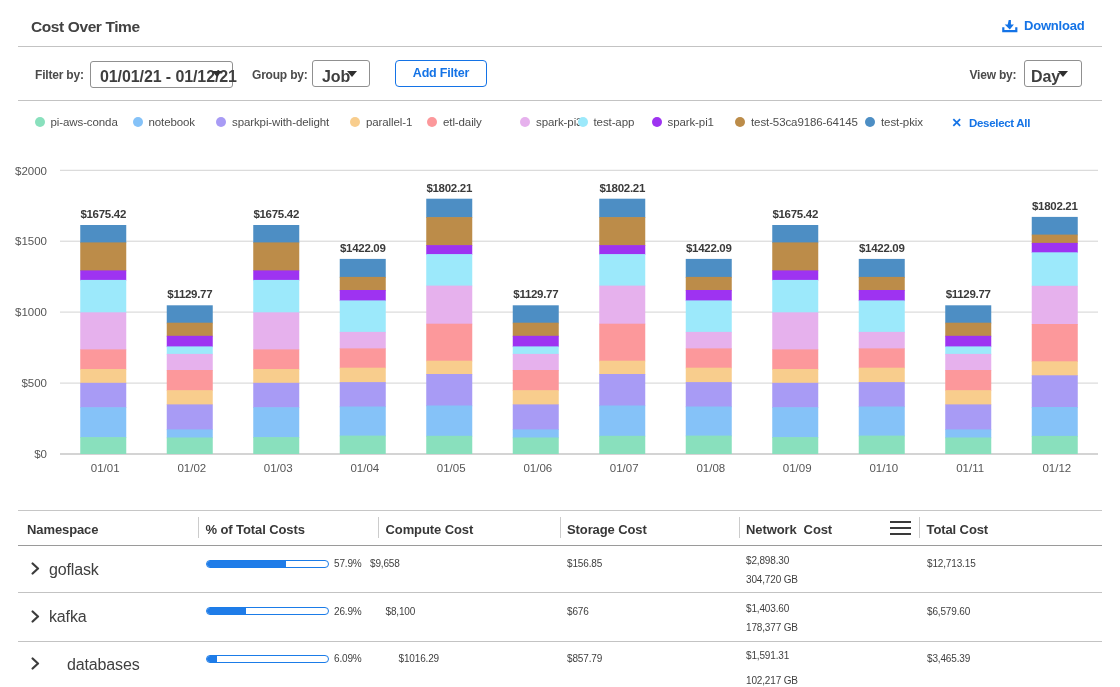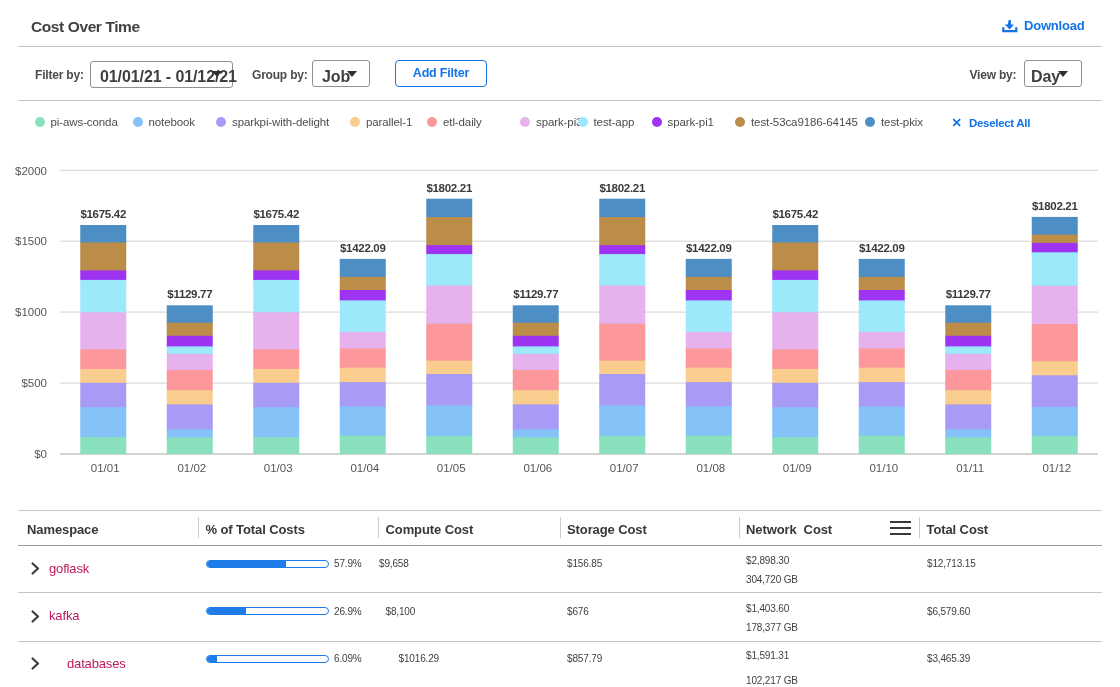--- a/index.html
+++ b/index.html
@@ -26,21 +26,21 @@
 .lt { font-size:11.5px; color:#4d4d4d; margin-left:6px; vertical-align:top; letter-spacing:-0.1px; }
 .dx { font-size:12.5px; font-weight:bold; color:#1473e6; vertical-align:top; }
 .ds { font-size:11.5px; font-weight:bold; color:#1473e6; margin-left:7px; vertical-align:top; letter-spacing:-0.3px; position:relative; top:1.5px; }
 .chart { position:absolute; left:0; top:148px; }
 .ax { font-family:"Liberation Sans",sans-serif; font-size:11.5px; fill:#565656; }
 .blab { font-family:"Liberation Sans",sans-serif; font-size:11.5px; font-weight:bold;
   fill:#3a3a3a; letter-spacing:-0.3px; }
 .th { position:absolute; top:521.5px; font-size:13px; font-weight:bold; color:#373737; letter-spacing:-0.1px; }
 .vsep { position:absolute; top:517px; width:1px; height:21px; background:#cccccc; }
 .cell { position:absolute; font-size:10px; color:#3f3f3f; letter-spacing:-0.15px; white-space:nowrap; }
-.name { font-size:13px; color:#be185d; }
+.name { font-size:16px; color:#404040; }
 .chev { position:absolute; }
 .pbar { position:absolute; width:123px; height:8px; border:1px solid #1b7ce8; border-radius:4px; background:#fff; }
 .pfill { height:100%; background:#1f7ce8; border-radius:3.5px 0 0 3.5px; }
 .hamb { position:absolute; left:890px; top:521.2px; width:20.5px; height:14px; }
 .hamb div { position:absolute; left:0; width:20.5px; height:2.3px; background:#3a3a3a; }
 </style>
 </head>
 <body>
 <div id="page">
   <div class="title">Cost Over Time</div>
@@ -261,21 +261,21 @@
     </div>
 
 <svg class="chev" style="left:30px;top:562.25px" width="10" height="13" viewBox="0 0 10 13">
       <path d="M2.6 1.5 L8 6.5 L2.6 11.5" fill="none" stroke="#3c3c3c" stroke-width="2.2" stroke-linecap="round" stroke-linejoin="round"></path>
     </svg>
 <div class="cell name" style="left:49px;top:560.75px">goflask</div>
 <div class="pbar" style="left:205.5px;top:559.95px">
       <div class="pfill" style="width:79.5px"></div>
     </div>
 <div class="cell" style="left:334px;top:558.25px">57.9%</div>
-<div class="cell" style="left:379px;top:558.25px">$9,658</div>
+<div class="cell" style="left:370px;top:558.25px">$9,658</div>
 <div class="cell" style="left:567px;top:558.25px">$156.85</div>
 <div class="cell" style="left:746px;top:555.05px">$2,898.30</div>
 <div class="cell" style="left:746px;top:574.05px">304,720 GB</div>
 <div class="cell" style="left:927px;top:558.25px">$12,713.15</div>
 <svg class="chev" style="left:30px;top:609.75px" width="10" height="13" viewBox="0 0 10 13">
       <path d="M2.6 1.5 L8 6.5 L2.6 11.5" fill="none" stroke="#3c3c3c" stroke-width="2.2" stroke-linecap="round" stroke-linejoin="round"></path>
     </svg>
 <div class="cell name" style="left:49px;top:608.25px">kafka</div>
 <div class="pbar" style="left:205.5px;top:607.45px">
       <div class="pfill" style="width:39.0px"></div>

